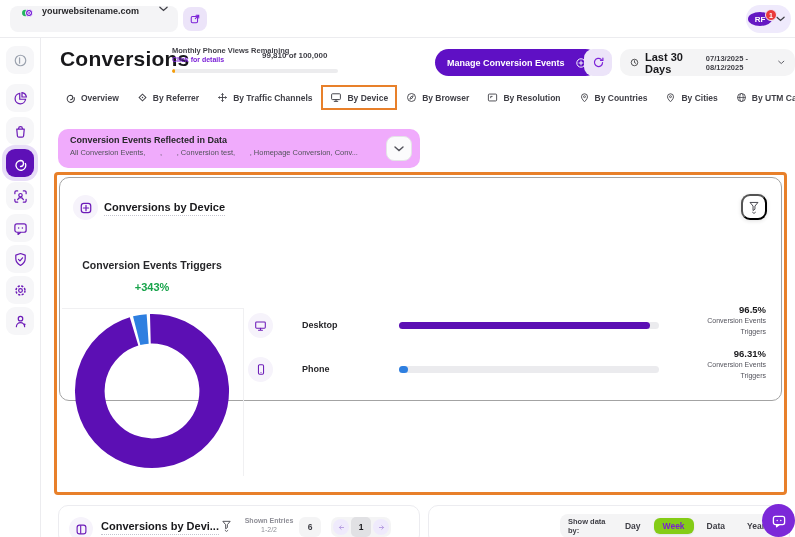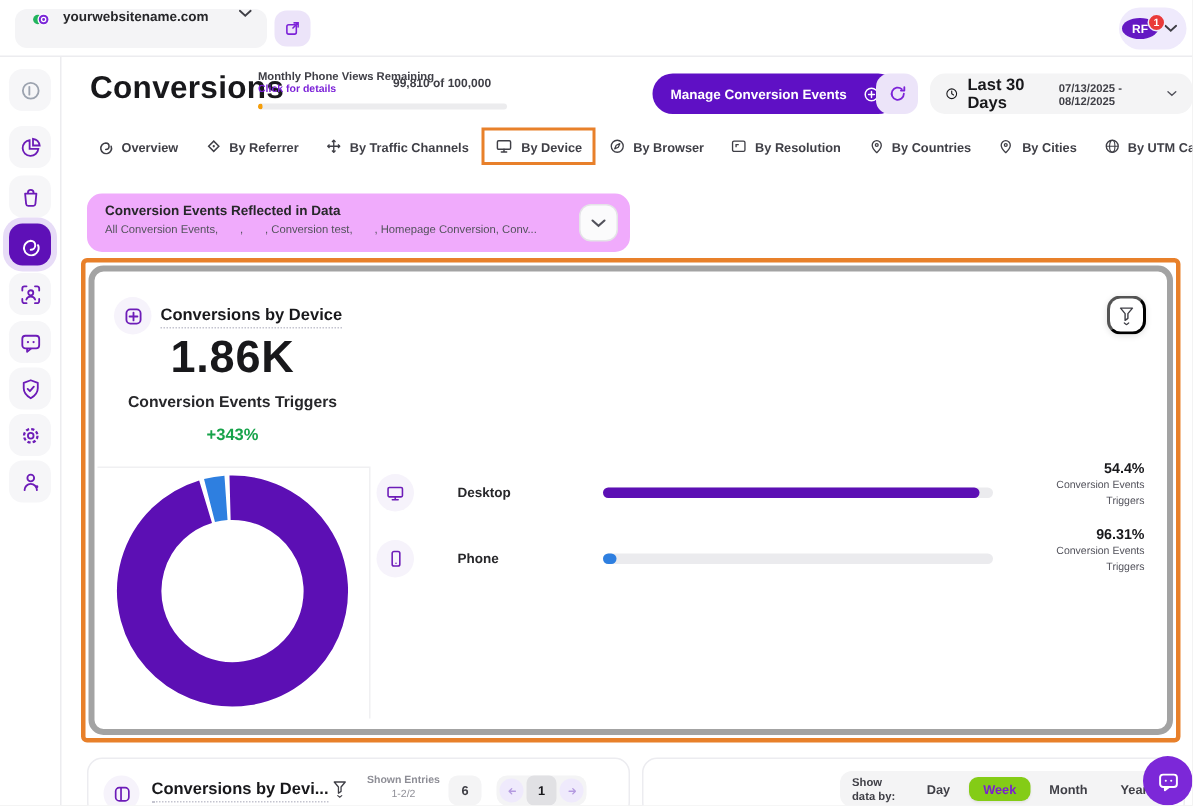--- a/index.html
+++ b/index.html
@@ -39,21 +39,21 @@
   .tabs{ position:absolute; left:56px; top:84px; width:734px; height:27px; display:flex; align-items:center;}
   .tab{ display:flex; align-items:center; gap:5px; font-size:8.5px; font-weight:700; color:#3f3f46; padding:5px 9px; cursor:pointer; white-space:nowrap;}
   .tab.annotated{ border:2px solid #e8802a; border-radius:0; padding:5px 7px;}
   
   .banner{ position:absolute; left:58px; top:129px; width:362px; height:39px; background:#f0abfc; border-radius:10px; padding:6px 12px;}
   .banner .btitle{ font-size:9px; font-weight:700; color:#27272a;}
   .banner .bsub{ font-size:7.5px; color:#52525b; margin-top:3px; white-space:nowrap; overflow:hidden;}
   .banner-toggle{ position:absolute; right:8px; top:7px; width:26px; height:25px; background:#fbfbfc; border:1px solid #e4e4e7; border-radius:8px; display:flex; align-items:center; justify-content:center; cursor:pointer;}
   
   .annotation-rect{ position:absolute; left:54px; top:172px; width:733px; height:323px; border:3px solid #e8802a; border-radius:4px; pointer-events:none; z-index:5;}
-  .card{ position:absolute; left:59px; top:177px; width:723px; height:313px; background:#fff; border:4px solid #a3a3a3; border-radius:10px;}
+  .card{ position:absolute; left:59px; top:177px; width:723px; height:224px; background:#fff; border:1px solid #a3a3a3; border-radius:10px;}
   .icon-circle{ display:flex; align-items:center; justify-content:center; border-radius:50%; background:#f6f3fb;}
   .card-title{ font-size:11px; font-weight:700; color:#18181b; border-bottom:1.5px dotted #c4c4cf; padding-bottom:2px;}
   .funnel-btn{ position:absolute; right:14px; top:16px; width:26px; height:26px; background:#fff; border-radius:9px; box-shadow:0 1px 4px rgba(0,0,0,.12); display:flex; align-items:center; justify-content:center; cursor:pointer;}
   .total{ position:absolute; left:0; top:41px; width:184px; text-align:center; font-size:30px; font-weight:700; letter-spacing:.5px;}
   .total-label{ position:absolute; left:0; top:81px; width:184px; text-align:center; font-size:10.5px; font-weight:600; color:#27272a;}
   .change{ position:absolute; left:0; top:103px; width:184px; text-align:center; font-size:11px; font-weight:700; color:#17a34a;}
   .hdiv{ position:absolute; left:2px; top:130px; width:181px; height:1px; background:#f0f0f2;}
   .vdiv{ position:absolute; left:183px; top:130px; width:1px; height:168px; background:#f0f0f2;}
   .donut-wrap{ position:absolute; left:13px; top:134px; width:158px; height:158px;}
   .dev-row{ position:absolute; left:188px; width:520px; height:26px;}
@@ -297,21 +297,20 @@
       </svg>
     </span>
     <div class="card-title" style="position:absolute;left:44px;top:23px">Conversions by Device</div>
     <button class="funnel-btn">
       <svg width="12" height="13" viewBox="0 0 16 18">
         <path d="M2.5 2h11L9.3 7v4.4l-2.6 1.8V7z" fill="none" stroke="#3f3f46" stroke-width="1.3" stroke-linejoin="round"></path>
         <path d="M6 15.6l2 1.6 2-1.6" fill="none" stroke="#3f3f46" stroke-width="1.2" stroke-linecap="round"></path>
       </svg>
     </button>
 
-    <div class="total">1.86K</div>
     <div class="total-label">Conversion Events Triggers</div>
     <div class="change">+343%</div>
     <div class="hdiv"></div>
     <div class="vdiv"></div>
 
     <div class="donut-wrap">
       <svg id="donut" width="158" height="158" viewBox="0 0 160 160">
           <path d="M78.35 17.02 A63 63 0 1 1 61.82 19.68" fill="none" stroke="#5C0FB4" stroke-width="30"></path>
           <path d="M64.47 18.94 A63 63 0 0 1 75.61 17.15" fill="none" stroke="#2E7FE0" stroke-width="30"></path>
         </svg>
@@ -323,21 +322,21 @@
           <rect x="1.6" y="2.6" width="12.8" height="8.4" rx="1.2" fill="none" stroke="#6d1cb8" stroke-width="1.4"></rect>
           <path d="M8 11v2.4M5.4 13.6h5.2" stroke="#6d1cb8" stroke-width="1.4" stroke-linecap="round"></path>
         </svg>
       </span>
       <span class="dev-label">Desktop</span>
       <div class="track">
           <div class="fill" id="bar-0" style="width: 96.5%; background: rgb(92, 15, 180);"></div>
         </div>
     </div>
     <div class="pct-block" style="top:126px">
-      <div class="pct">54.4%</div>
+      <div class="pct">96.5%</div>
       <div class="sub">Conversion Events Triggers</div>
     </div>
 
     <div class="dev-row" style="top:179px">
       <span class="icon-circle">
         <svg width="12" height="13" viewBox="0 0 16 16">
           <rect x="4.6" y="1.6" width="6.8" height="12.8" rx="1.6" fill="none" stroke="#6d1cb8" stroke-width="1.4"></rect>
           <circle cx="8" cy="12" r=".7" fill="#6d1cb8"></circle>
         </svg>
       </span>
@@ -384,21 +383,21 @@
           </svg>
       </button>
     </div>
   </section>
 
   <section class="bcard bcard-r">
     <div class="seg-strip">
       <span class="seg-label">Show data by:</span>
       <span class="seg">Day</span>
       <span class="seg selected">Week</span>
-      <span class="seg">Month</span>
+      <span class="seg">Data</span>
       <span class="seg">Year</span>
     </div>
   </section>
 
   <button class="chat-btn">
     <svg width="16" height="16" viewBox="0 0 16 16">
       <rect x="2.4" y="3.4" width="11.2" height="8.2" rx="2" fill="none" stroke="#fff" stroke-width="1.3"></rect>
       <path d="M5.6 11.6v2.2l2.8-2.2" fill="none" stroke="#fff" stroke-width="1.3" stroke-linejoin="round"></path>
       <circle cx="6.2" cy="7.5" r=".7" fill="#fff"></circle>
         <circle cx="9.8" cy="7.5" r=".7" fill="#fff"></circle>

